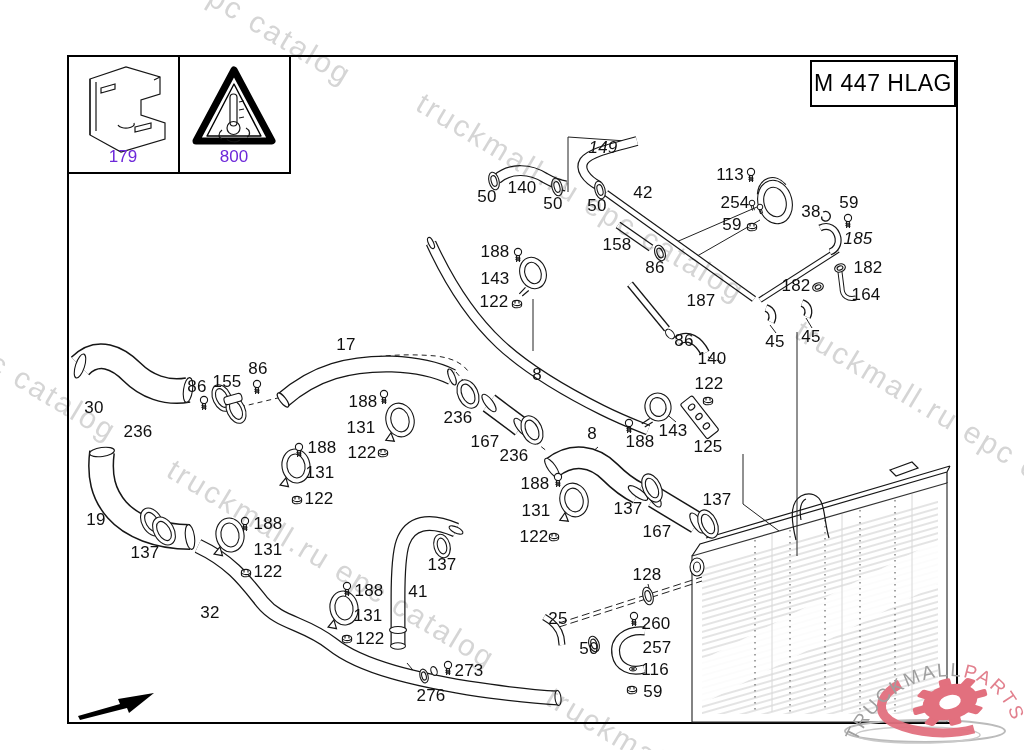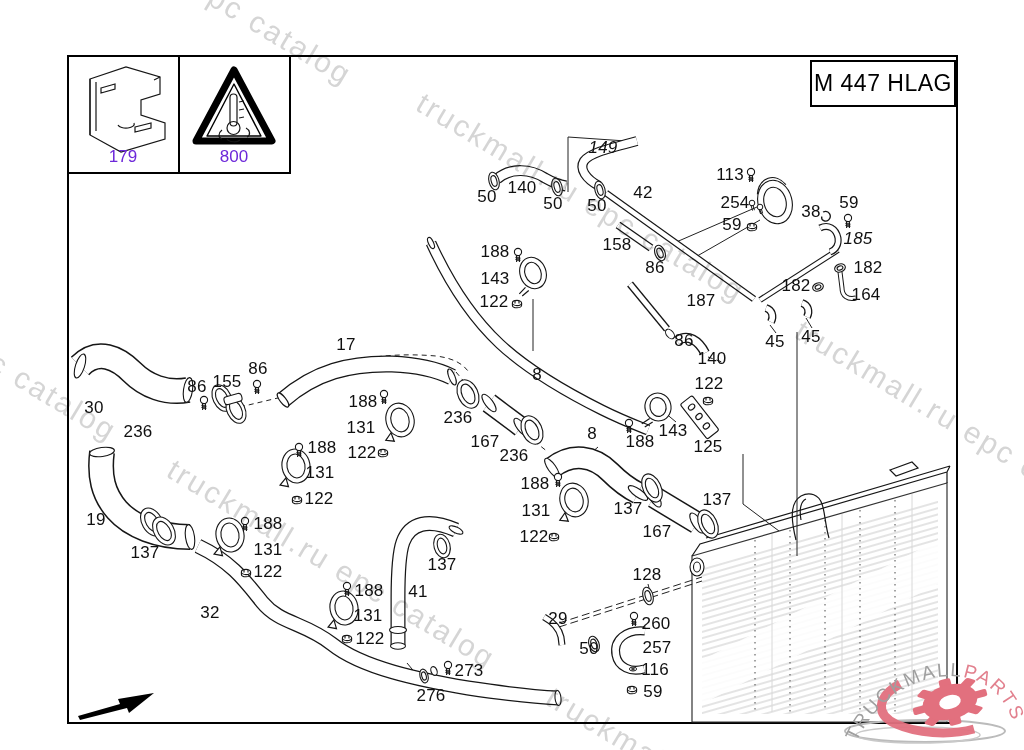--- a/index.html
+++ b/index.html
@@ -490,21 +490,21 @@
       <div class="plbl" style="left: 268px; top: 572px;">122</div>
       <div class="plbl" style="left: 210px; top: 613px;">32</div>
       <div class="plbl" style="left: 369px; top: 591px;">188</div>
       <div class="plbl" style="left: 418px; top: 592px;">41</div>
       <div class="plbl" style="left: 368px; top: 616px;">131</div>
       <div class="plbl" style="left: 370px; top: 639px;">122</div>
       <div class="plbl" style="left: 442px; top: 565px;">137</div>
       <div class="plbl" style="left: 469px; top: 671px;">273</div>
       <div class="plbl" style="left: 431px; top: 696px;">276</div>
       <div class="plbl" style="left: 647px; top: 575px;">128</div>
-      <div class="plbl" style="left: 558px; top: 619px;">29</div>
+      <div class="plbl" style="left: 558px; top: 619px;">25</div>
       <div class="plbl" style="left: 656px; top: 624px;">260</div>
       <div class="plbl" style="left: 589px; top: 649px;">50</div>
       <div class="plbl" style="left: 657px; top: 648px;">257</div>
       <div class="plbl" style="left: 655px; top: 670px;">116</div>
       <div class="plbl" style="left: 653px; top: 692px;">59</div>
     </div>
 
 <div id="wm-layer">
       <div class="wm" style="left: 35px; top: -131px;">truckmall.ru epc catalog</div>
       <div class="wm" style="left: 428px; top: 86px;">truckmall.ru epc catalog      truckmall.ru epc catalog</div>

